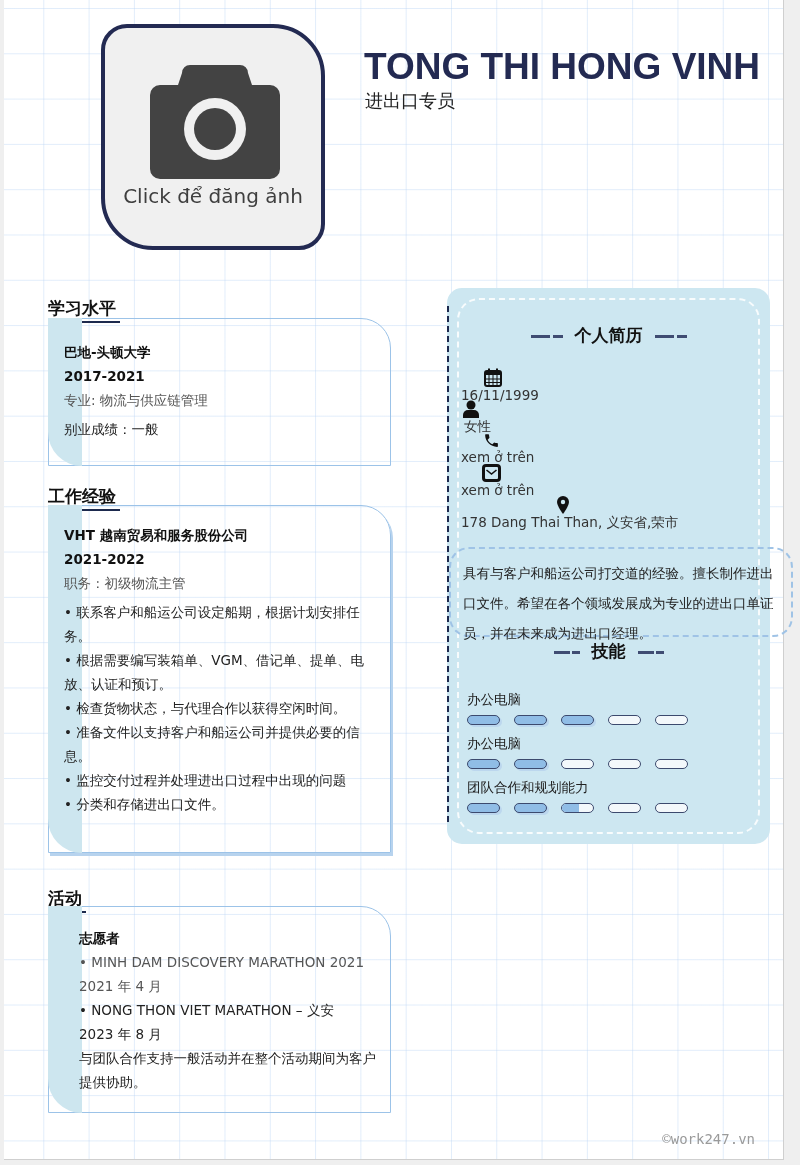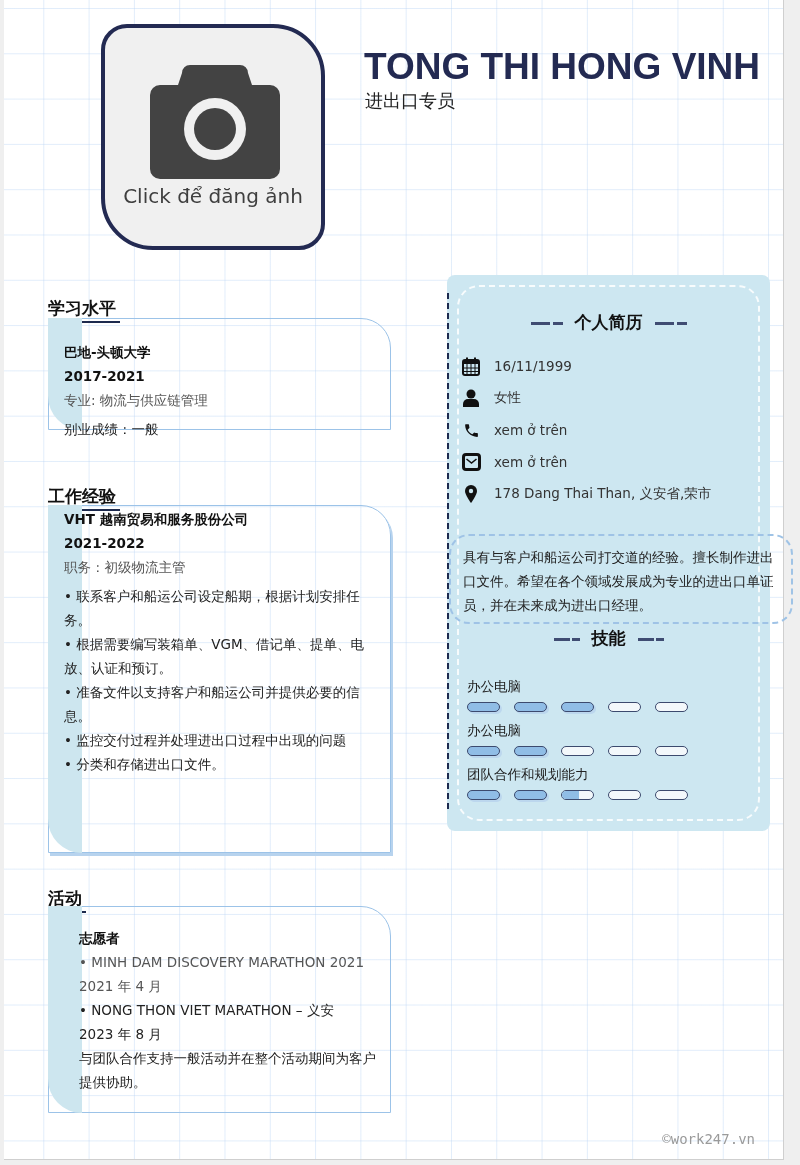--- a/index.html
+++ b/index.html
@@ -59,46 +59,46 @@
     position: absolute; left: -1px; top: -1px; width: 34px; bottom: -1px;
     background: #cde6ef; border-bottom-left-radius: 34px;
   }
   .card .body { position: relative; padding: 21px 10px 10px 15px; font-size: 13.5px; line-height: 24px; font-family: "DejaVu Sans", sans-serif; }
   .b { font-weight: 700; color: #111; }
   .muted { color: #555; }
   .txt { color: #222; }
 
   
   .panel {
-    position: absolute; left: 443px; top: 275px; width: 323px; height: 556px;
-    background: #cde7f1; border-radius: 8px;
+    position: absolute; left: 443px; top: 288px; width: 323px; height: 556px;
+    background: #cde7f1; border-radius: 15px;
   }
   .panel .inner-dash {
     position: absolute; left: 10px; top: 10px; right: 10px; bottom: 10px;
     border: 2px dashed rgba(255,255,255,0.85); border-radius: 22px;
   }
   .panel .left-line {
     position: absolute; left: 0; top: 18px; bottom: 22px; width: 0;
     border-left: 2px dashed #1d2a4e;
   }
   .p-title {
     position: absolute; left: 0; right: 0; text-align: center; font-size: 17px; font-weight: 700; color: #111;
     font-family: "DejaVu Sans", sans-serif;
   }
   .p-title .deco {
     display: inline-block; width: 32px; height: 3px; vertical-align: middle; margin: 0 12px;
     background: linear-gradient(to right, #26315c 60%, transparent 60%, transparent 70%, #26315c 70%);
     opacity: 0.85;
   }
-  .info-row { position: absolute; left: 14px; height: 22px; display: flex; align-items: center; font-size: 13.5px; color: #333; font-family: "DejaVu Sans", sans-serif; }
+  .info-row { position: absolute; left: 14px; height: 22px; display: flex; align-items: center; font-size: 13.5px; color: #333; font-family: "DejaVu Sans", sans-serif; flex-direction: column; }
   .info-row .ic { width: 20px; height: 20px; margin-right: 13px; display: flex; align-items: center; justify-content: center; }
   .summary {
     position: absolute; left: 2px; top: 259px; width: 344px; height: 90px;
     border: 2px dashed #9fc3e6; border-radius: 20px;
-    padding: 9px 10px 0 12px; font-size: 13.5px; line-height: 24px; color: #222; font-family: "DejaVu Sans", sans-serif;
+    padding: 9px 10px 0 12px; font-size: 13.5px; line-height: 30px; color: #222; font-family: "DejaVu Sans", sans-serif;
   }
   .skill-name { position: absolute; left: 20px; font-size: 13.5px; color: #222; font-family: "DejaVu Sans", sans-serif; }
   .dots { position: absolute; left: 20px; display: flex; gap: 14px; }
   .dot {
     width: 33px; height: 10px; border: 1.5px solid #3c4a6e; border-radius: 6px; background: #f3f8fb;
     position: relative; overflow: hidden;
   }
   .dot.full { background: #90bde6; box-shadow: 2px 2px 0 #bcd7ee; }
   .dot.half::before { content: ""; position: absolute; left: 0; top: 0; bottom: 0; width: 55%; background: #90bde6; }
 
@@ -117,40 +117,41 @@
       <circle cx="65" cy="64" r="31" fill="#f0f0f0"></circle>
       <circle cx="65" cy="64" r="21" fill="#434343"></circle>
     </svg>
     <div class="cam-label">Click để đăng ảnh</div>
   </div>
 
   <div class="name">TONG THI HONG VINH</div>
   <div class="job">进出口专员</div>
 
   <div class="sec-title" style="top:297px;">学习水平</div>
-  <div class="card" style="top:318px; height:112px;">
+  <div class="card" style="top:318px; height:148px;">
     <div class="strip"></div>
     <div class="body">
       <div class="b">巴地-头顿大学</div>
       <div class="b">2017-2021</div>
       <div class="muted">专业: 物流与供应链管理</div>
       <div class="txt" style="margin-top:5px;">别业成绩：一般</div>
     </div>
   </div>
 
   <div class="sec-title" style="top:485px;">工作经验</div>
   <div class="card" style="top:505px; height:348px; box-shadow: 2px 3px 0 #b7d3ee;">
     <div class="strip"></div>
-    <div class="body" style="padding-top:1px;">
+    <div class="body" style="padding-top:17px;">
       <div class="b">VHT 越南贸易和服务股份公司</div>
       <div class="b">2021-2022</div>
       <div class="muted">职务：初级物流主管</div>
       <div style="margin-top:5px;">
         <div class="txt">• 联系客户和船运公司设定船期，根据计划安排任务。</div>
         <div class="txt">• 根据需要编写装箱单、VGM、借记单、提单、电放、认证和预订。</div>
+        <div class="txt">• 检查货物状态，与代理合作以获得空闲时间。</div>
         <div class="txt">• 准备文件以支持客户和船运公司并提供必要的信息。</div>
         <div class="txt">• 监控交付过程并处理进出口过程中出现的问题</div>
         <div class="txt">• 分类和存储进出口文件。</div>
       </div>
     </div>
   </div>
 
   <div class="sec-title" style="top:887px;">活动</div>
   <div class="card" style="top:906px; height:207px;">
     <div class="strip"></div>

